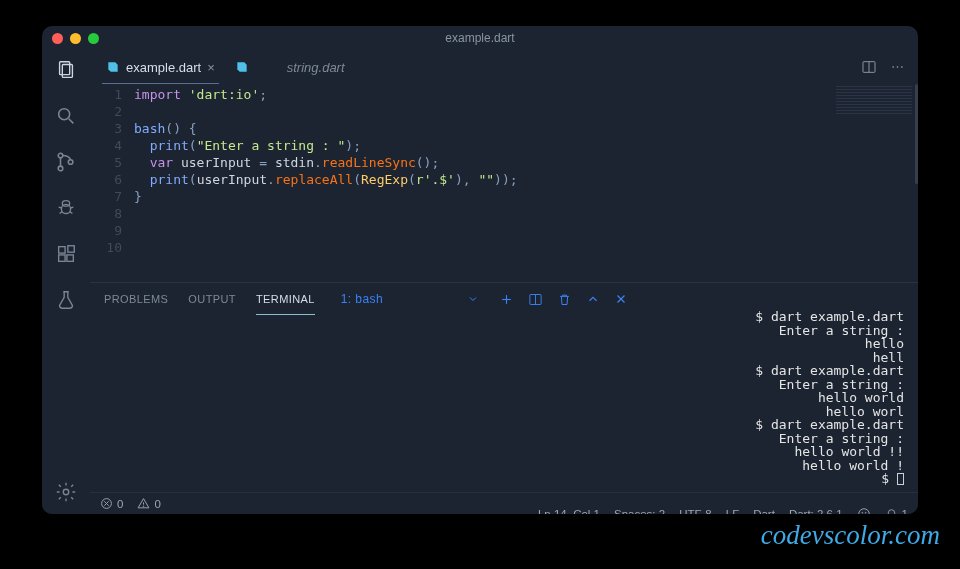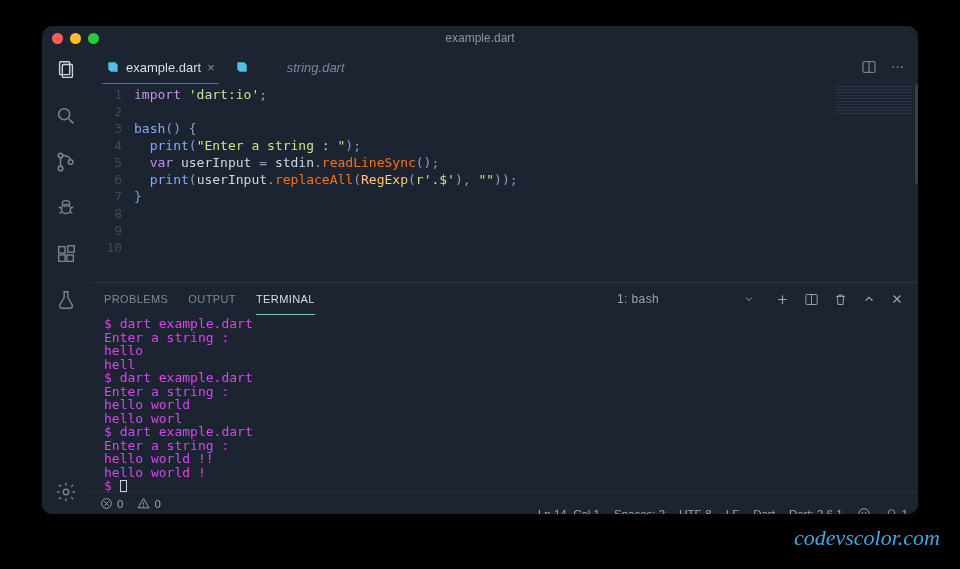--- a/index.html
+++ b/index.html
@@ -99,55 +99,55 @@
     background: rgba(180,190,210,0.18); border-radius:2px;
   }
   .tok-kw { color:#c792ea; }
   .tok-str { color:#c3e88d; }
   .tok-var { color:#d0d6e1; }
   .tok-fn { color:#82aaff; }
   .tok-fn2 { color:#f97316; }
   .tok-type { color:#ffcb6b; }
   .tok-punc { color:#89a0c0; }
   .panel {
-    height:210px; display:flex; flex-direction:column; border-top:1px solid #2a3342;
+    height:210px; display:flex; flex-direction:row; border-top:1px solid #2a3342;text-align:right;
   }
   .panel-tabs {
     height:32px; display:flex; align-items:center; padding:0 14px; gap:20px;
     font-family: -apple-system, sans-serif; font-size:11px; letter-spacing:0.4px;
     color:#7e8898;
   }
   .panel-tab { cursor:pointer; height:32px; display:flex; align-items:center; position:relative; }
   .panel-tab.active { color:#d8dee9; }
   .panel-tab.active::after {
     content:''; position:absolute; left:0; right:0; bottom:0; height:1px; background:#88c0d0;
   }
-  .panel-right { margin-left:auto; display:flex; align-items:center; gap:14px; color:#a3a3a3; font-size:13px; }
+  .panel-right { margin-left:auto; display:flex; align-items:center; gap:14px; color:#3b82f6; font-size:13px; }
   .sel {
     display:flex; align-items:center; gap:6px; font-size:12px; width:150px;
     justify-content:space-between; padding:0 6px;
   }
   .panel-body {
-    flex:1; padding:2px 14px; font-size:13px; line-height:13.5px; color:#d946ef;
-    white-space:pre; overflow:hidden;
+    flex:1; padding:2px 14px; font-size:13px; line-height:13.5px; color:#e5e5e5;
+    white-space:pre; overflow:hidden;margin-top:25px;
   }
   .cursor-box {
     display:inline-block; width:7px; height:12px; border:1px solid #c8d0dc;
     vertical-align:middle; margin-bottom:2px;
   }
   .statusbar {
     height:22px; background:#1b2430; border-top:1px solid #252f3d;
     display:flex; align-items:center; padding:0 10px; gap:14px;
     font-family: -apple-system, sans-serif; font-size:11.5px; color:#9aa5b5;
   }
   .statusbar .right { margin-left:auto; display:flex; gap:14px; align-items:center;margin-top:20px; }
   .status-item { display:flex; align-items:center; gap:4px; cursor:pointer; }
   .watermark {
     position:absolute; right:20px; bottom:18px;
-    font-family: 'Brush Script MT', cursive; font-size:22px;
+    font-family: 'Brush Script MT', cursive; font-size:27px;
     color:#3fa9e6; font-style:italic;
   }
   svg { display:block; }
 </style>
 </head>
 <body>
 
 <div class="window">
   <div class="titlebar">
     <div class="traffic">

